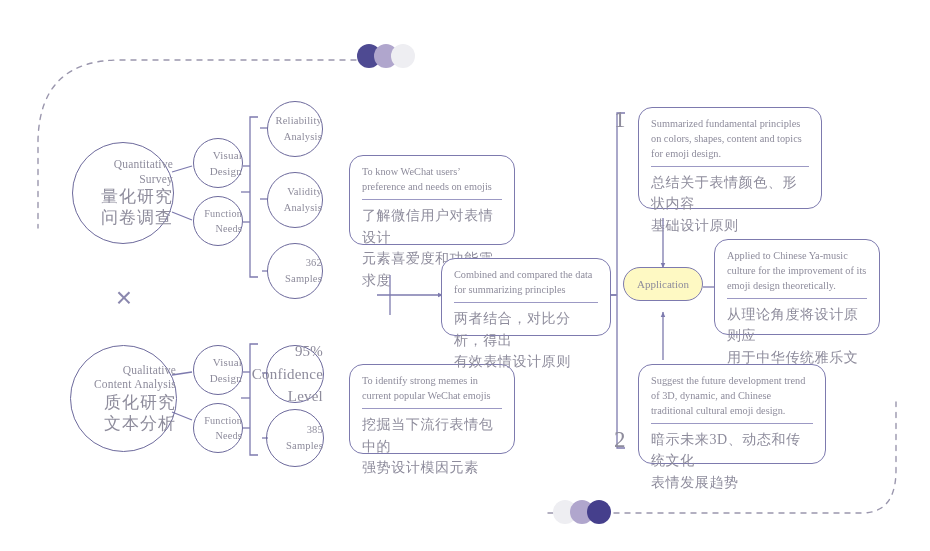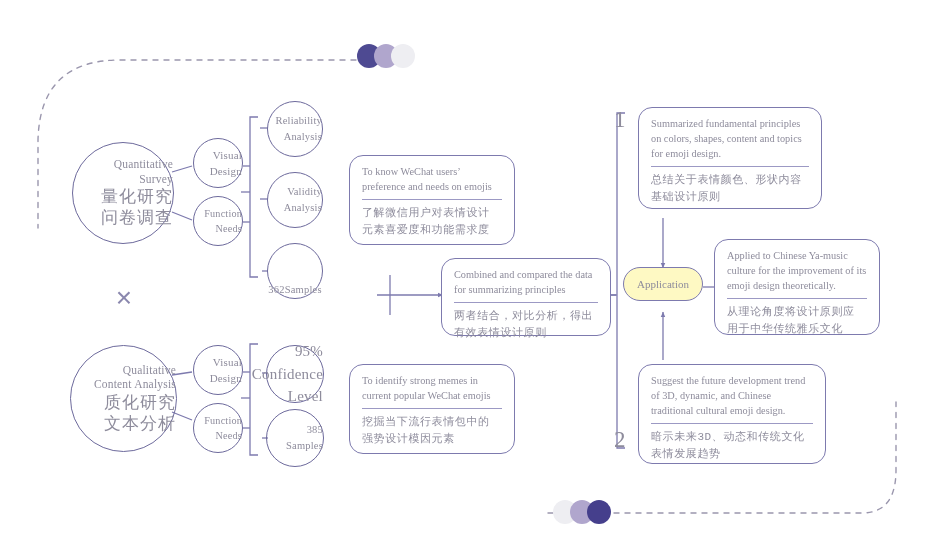--- a/index.html
+++ b/index.html
@@ -22,22 +22,22 @@
           font-size:17px;letter-spacing:1px;}
   .circ.mid .cn,.circ.sm .cn{line-height:1.5;}
 
   
   .card{position:absolute;box-sizing:border-box;border:1.3px solid #7d7aae;
         border-radius:14px;background:#fff;padding:9px 12px 9px 12px;
         color:#8e8c9c;}
   .card .en{font-size:10.3px;line-height:1.45;
             font-family:"Liberation Serif","DejaVu Serif",serif;}
   .card .rule{height:1px;background:#9c99c4;margin:4px 0 5px 0;}
-  .card .zh{font-size:11px;line-height:1.55;letter-spacing:.6px;
-            font-family:Liberation Mono, monospace;}
+  .card .zh{font-size:14px;line-height:1.55;letter-spacing:.6px;
+            font-family:Liberation Serif, serif;}
 
   
   .pill{position:absolute;box-sizing:border-box;border:1.3px solid #7d7aae;
         border-radius:22px;display:flex;align-items:center;justify-content:center;
         color:#8e8c9c;font-size:11px;background:#fef9c3;}
 
   
   .num{position:absolute;color:#8e8c9c;font-size:23px;line-height:1;
        font-family:"Liberation Serif","DejaVu Serif",serif;}
 
@@ -164,21 +164,21 @@
   </div>
 
   <div class="node circ sm" style="left:267px;top:101px;width:56px;height:56px;flex-direction:column;">
     <span class="cn">Reliability</span>
     <span class="cn">Analysis</span>
   </div>
   <div class="node circ sm" style="left:267px;top:172px;width:56px;height:56px;flex-direction:column;">
     <span class="cn">Validity</span>
     <span class="cn">Analysis</span>
   </div>
-  <div class="node circ sm" style="left:267px;top:243px;width:56px;height:56px;flex-direction:row;">
+  <div class="node circ sm" style="left:267px;top:243px;width:56px;height:56px;flex-direction:column;">
     <span class="cn">362</span>
     <span class="cn">Samples</span>
   </div>
 
   <div class="node circ sm" style="left:266px;top:345px;width:58px;height:58px;flex-direction:column;font-size:15px;">
     <span class="cn">95%</span>
     <span class="cn">Confidence</span>
     <span class="cn">Level</span>
   </div>
   <div class="node circ sm" style="left:266px;top:409px;width:58px;height:58px;flex-direction:column;">

